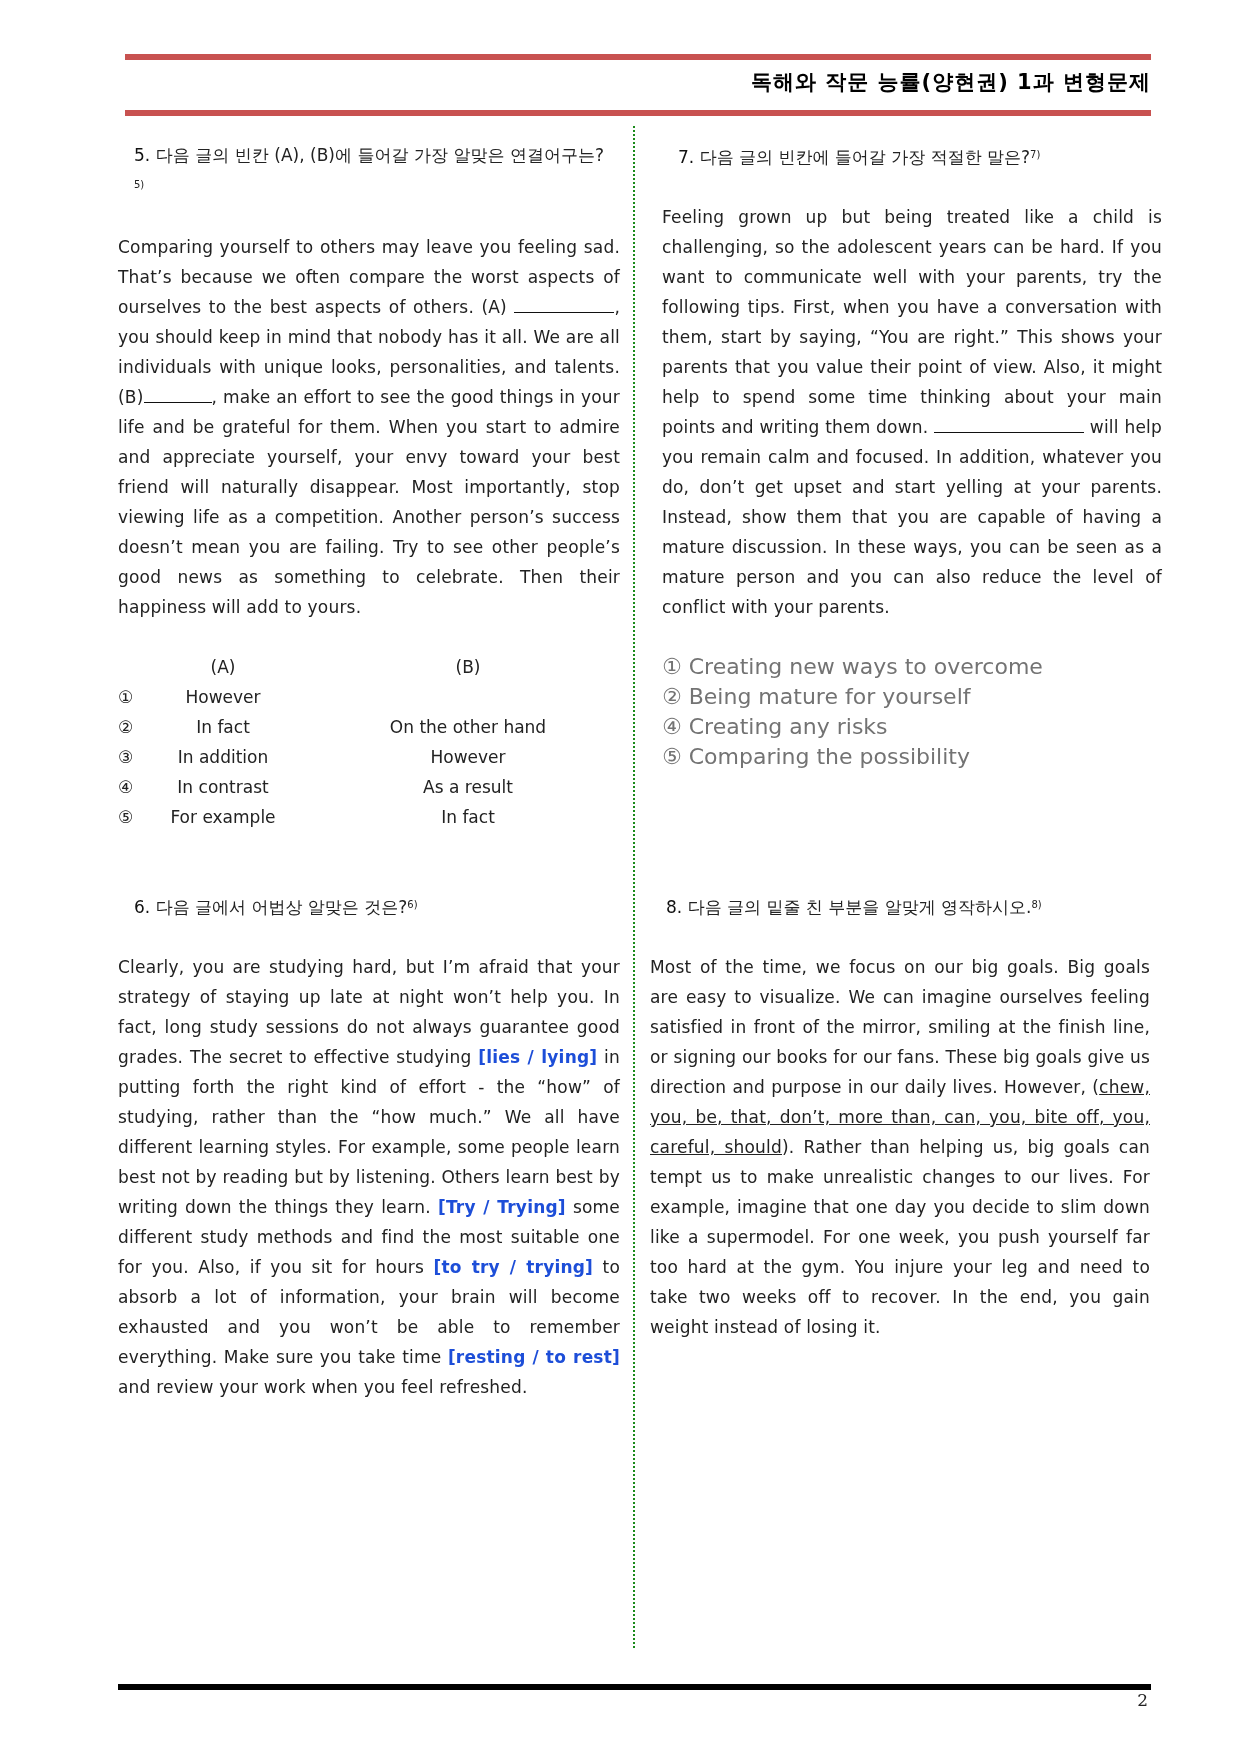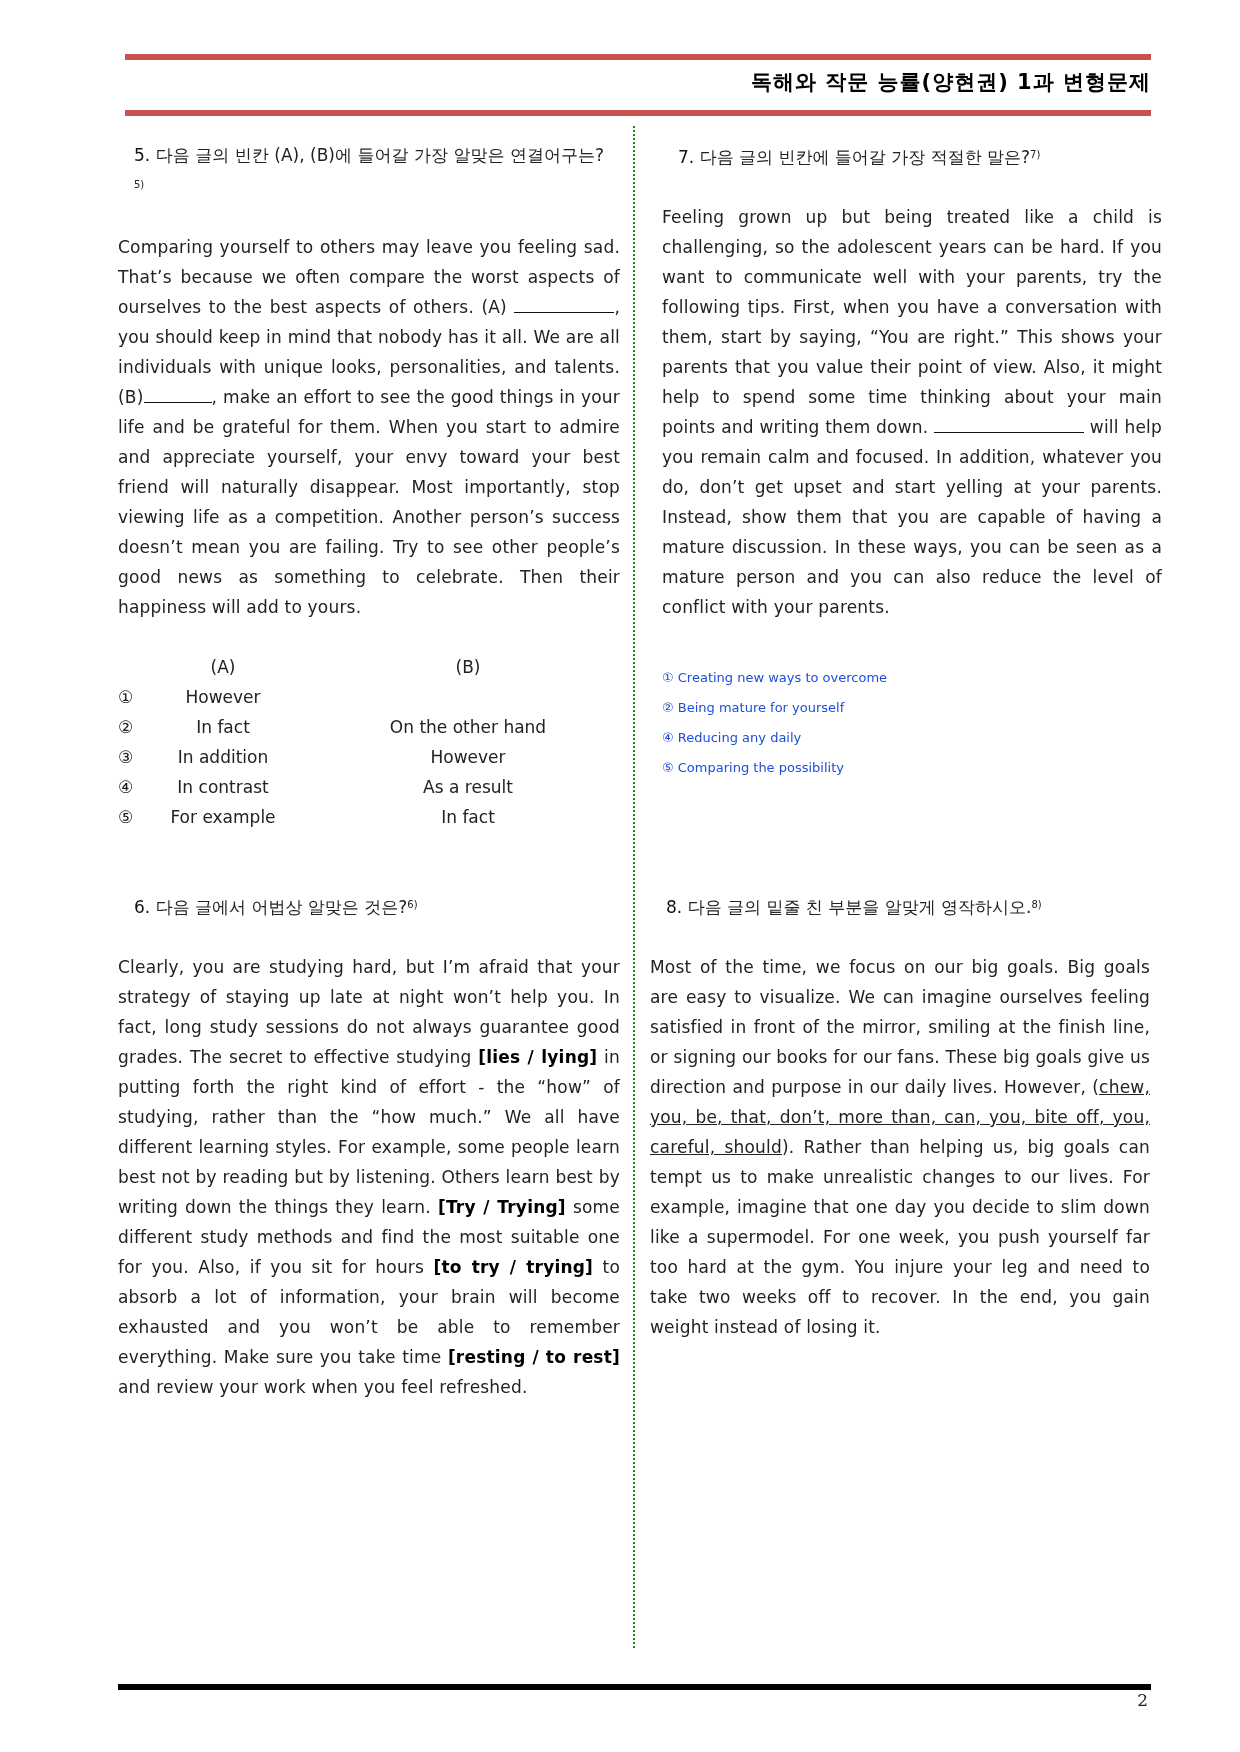--- a/index.html
+++ b/index.html
@@ -11,28 +11,28 @@
   .col { position: absolute; top: 124px; }
   .col-left { left: 118px; width: 502px; }
   .col-right { left: 650px; width: 500px; }
   .divider { position: absolute; left: 633px; top: 126px; height: 1522px; width: 0;
              border-left: 2px dotted #1a8a1a; }
   .q-title { font-size: 17px; line-height: 30px; margin: 16px; color: #222; }
   .q-title .num { font-weight: normal; color: #111; }
   .q-title sup { font-size: 10px; vertical-align: 5px; }
   .passage { font-size: 17px; line-height: 30px; text-align: justify; margin: 30px 0 0 0; color: #222; letter-spacing: 0.2px; }
   .blank { display: inline-block; border-bottom: 1px solid #111; height: 18px; vertical-align: baseline; }
-  .b { font-weight: bold; color: #000000; }
+  .b { font-weight: bold; color: #1d4ed8; }
   .u { text-decoration: underline; }
   .opt-table { margin-top: 30px; font-size: 17px; line-height: 30px; color: #222; }
   .opt-row { display: flex; }
   .opt-row .n { width: 40px; }
   .opt-row .a { width: 130px; text-align: center; }
   .opt-row .bcol { width: 300px; text-align: center; padding-left: 30px; }
-  .choices { margin-top: 41px; font-size: 13px; line-height: 30px; color: #1d4ed8; }
+  .choices { margin-top: 30px; font-size: 22px; line-height: 30px; color: #737373; }
   .choice { display: block; }
   .section { position: absolute; }
   .black-bar { position: absolute; left: 118px; width: 1033px; top: 1684px; height: 6px; background: #000; }
   .page-num { position: absolute; right: 92px; top: 1690px; font-family: "DejaVu Serif", serif; font-size: 17px; color: #222; }
 </style>
 </head>
 <body>
 
 <div class="red-bar" style="top:54px;"></div>
 <div class="title">독해와 작문 능률(양현권) 1과 변형문제</div>
@@ -98,21 +98,21 @@
     <p class="q-title">
       <span class="num">7.</span>
       <span>다음 글의 빈칸에 들어갈 가장 적절한 말은?</span><sup>7)</sup>
     </p>
     <p class="passage">
       <span>Feeling grown up but being treated like a child is challenging, so the adolescent years can be hard. If you want to communicate well with your parents, try the following tips. First, when you have a conversation with them, start by saying, “You are right.” This shows your parents that you value their point of view. Also, it might help to spend some time thinking about your main points and writing them down. </span><span class="blank" style="width:150px;"></span><span> will help you remain calm and focused. In addition, whatever you do, don’t get upset and start yelling at your parents. Instead, show them that you are capable of having a mature discussion. In these ways, you can be seen as a mature person and you can also reduce the level of conflict with your parents.</span>
     </p>
     <div class="choices">
       <span class="choice">① Creating new ways to overcome</span>
       <span class="choice">② Being mature for yourself</span>
-      <span class="choice">④ Reducing any daily</span>
+      <span class="choice">④ Creating any risks</span>
       <span class="choice">⑤ Comparing the possibility</span>
     </div>
   </div>
 
   <div class="section" style="top:750px; left:0; width:500px;">
     <p class="q-title">
       <span class="num">8.</span>
       <span>다음 글의 밑줄 친 부분을 알맞게 영작하시오.</span><sup>8)</sup>
     </p>
     <p class="passage">

